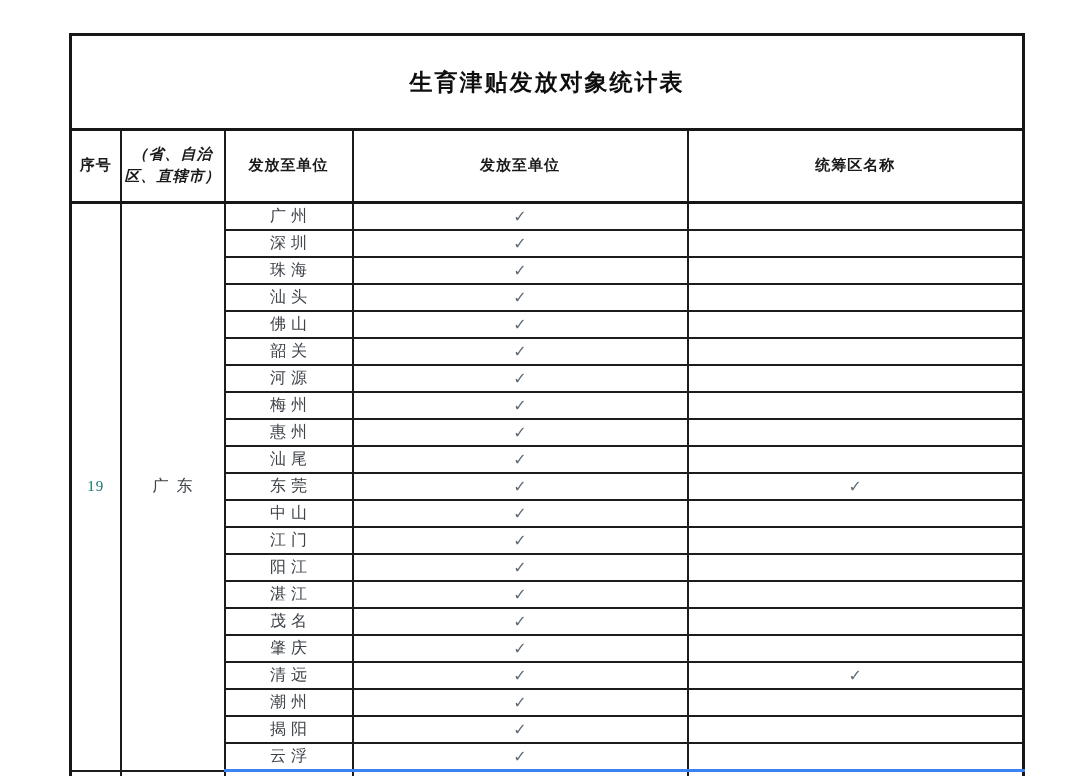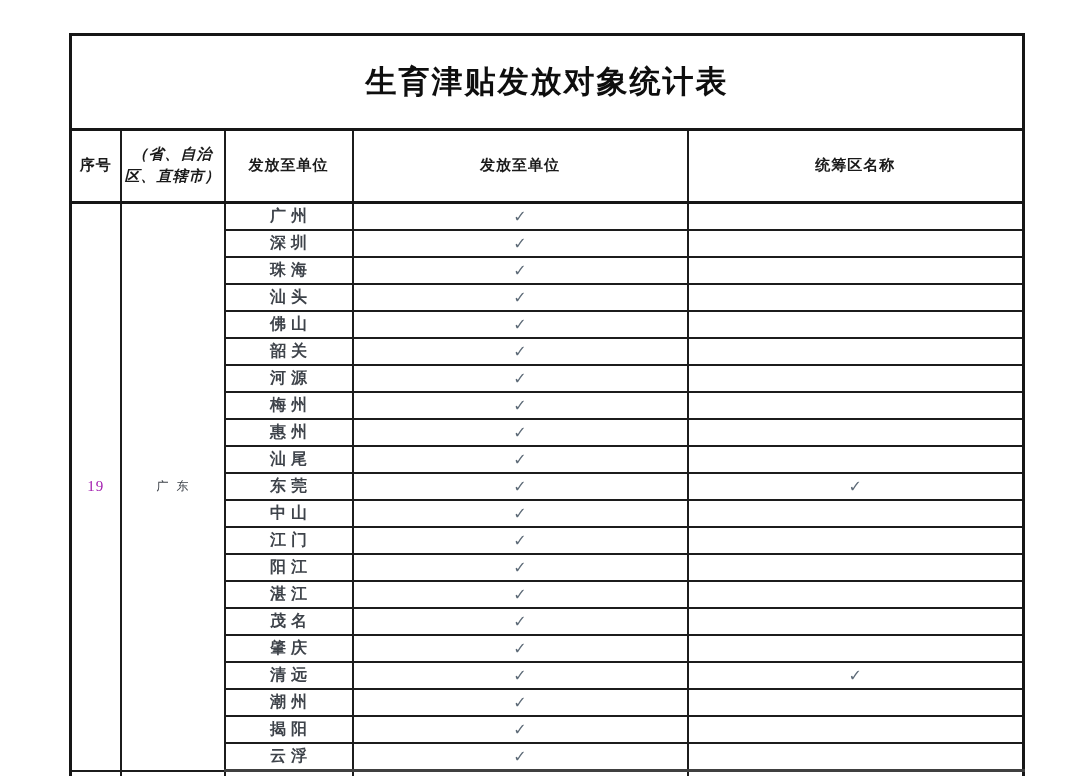--- a/index.html
+++ b/index.html
@@ -31,21 +31,21 @@
     border: 2px solid #1c1c1c;
     padding: 0;
     margin: 0;
     text-align: center;
     vertical-align: middle;
     overflow: hidden;
     background: #ffffff;
   }
   .title-cell {
     height: 92px;
-    font-size: 31px;
+    font-size: 23px;
     font-weight: bold;
     letter-spacing: 2px;
     color: #0e0e0e;
     border-bottom: 3px solid #161616 !important;
   }
   tr.head-row th {
     height: 70px;
     font-size: 15px;
     font-weight: bold;
     color: #1a1a1a;
@@ -57,42 +57,41 @@
     padding: 0 5px;
     font-style: italic;
   }
   tbody td {
     height: 25px;
     font-size: 16px;
     color: #3e434a;
   }
   td.serial-cell {
     font-size: 15px;
-    color: #a21caf;
+    color: #0f766e;
     letter-spacing: 1px;
   }
   td.province-cell {
-    font-size: 12px;
+    font-size: 16px;
     color: #3e434a;
     letter-spacing: 8px;
     text-indent: 8px;
     border-radius: 31px;
   }
   td.city-cell {
     letter-spacing: 5px;
     text-indent: 5px;
-    font-weight: bold;
   }
   td.check-cell {
     font-family: "DejaVu Sans", sans-serif;
     font-size: 16px;
     color: #5d6a77;
   }
   tr.section-end td {
-    border-bottom: 3px solid #404040;
+    border-bottom: 3px solid #3b82f6;
   }
   tr.partial-row td {
     height: 8px;
     border-bottom: none;
   }
 </style>
 </head>
 <body>
 
 <div class="doc">

